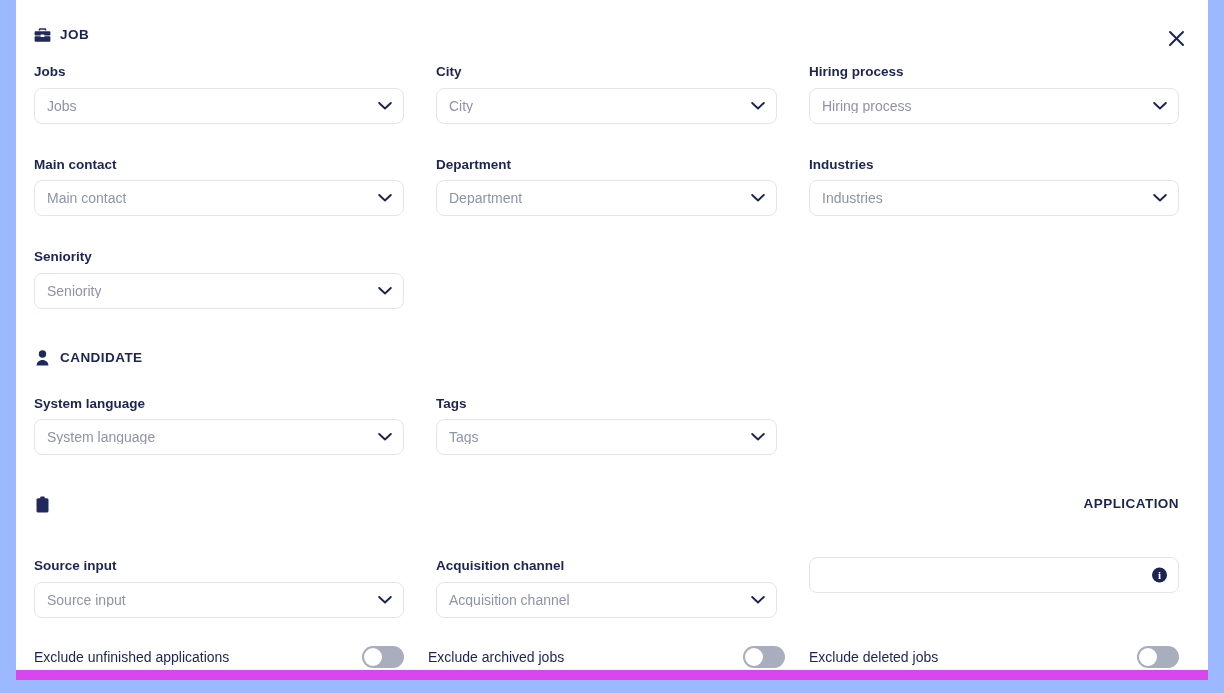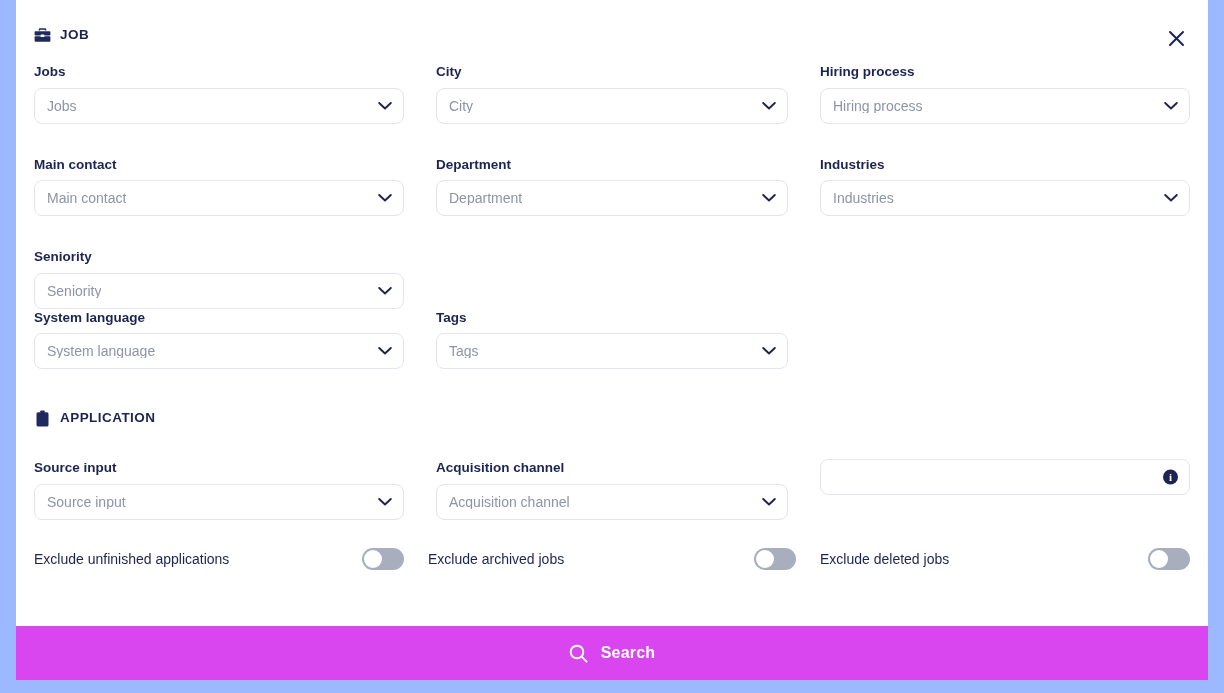--- a/index.html
+++ b/index.html
@@ -25,21 +25,21 @@
     height: 680px;
     background: #ffffff;
     display: flex;
     flex-direction: column;
     overflow: hidden;
   }
 
   .modal-body {
     position: relative;
     flex: 1 1 auto;
-    padding: 26px 18px 0 18px;
+    padding: 26px 29px 0 18px;
   }
 
   
   .close-btn {
     position: absolute;
     top: 22px;
     right: 16px;
     width: 32px;
     height: 32px;
     display: flex;
@@ -160,21 +160,21 @@
     align-items: center;
     justify-content: center;
     cursor: pointer;
     font-family: "Liberation Serif", serif;
     line-height: 1;
   }
 
   
   .sec-job { margin-bottom: 28px; }
   .sec-candidate { margin-top: 40px; margin-bottom: 28px; }
-  .sec-application { margin-top: 40px; margin-bottom: 32px; }
+  .sec-application { margin-top: 40px; margin-bottom: 44px; justify-content: space-between; }
 
   .block-job { }
   .block-candidate { }
   .block-application { }
 
   
   .toggles {
     display: grid;
     grid-template-columns: 370px 1fr 370px;
     column-gap: 24px;
@@ -342,20 +342,29 @@
             </span>
           </div>
         </div>
 
         <div></div>
         <div></div>
       </div>
     </div>
 
     <div class="block-candidate">
+      <div class="section-header sec-candidate">
+        <span class="sec-icon">
+          <svg width="13" height="16" viewBox="0 0 13 16" fill="currentColor" aria-hidden="true">
+            <circle cx="6.5" cy="4" r="3.7"></circle>
+            <path d="M0.6 15.4c0-3.2 2.65-5.5 5.9-5.5s5.9 2.3 5.9 5.5z"></path>
+          </svg>
+        </span>
+        <span class="sec-title">CANDIDATE</span>
+      </div>
 
       <div class="grid">
         <div class="field">
           <span class="field-label">System language</span>
           <div class="select-box">
             <span class="ph">System language</span>
             <span class="chevron">
               <svg width="14" height="9" viewBox="0 0 14 9" fill="none" aria-hidden="true">
                   <path d="M1.2 1.5 L7 7 L12.8 1.5" stroke="currentColor" stroke-width="1.9" stroke-linecap="round" stroke-linejoin="round"></path>
                 </svg>

